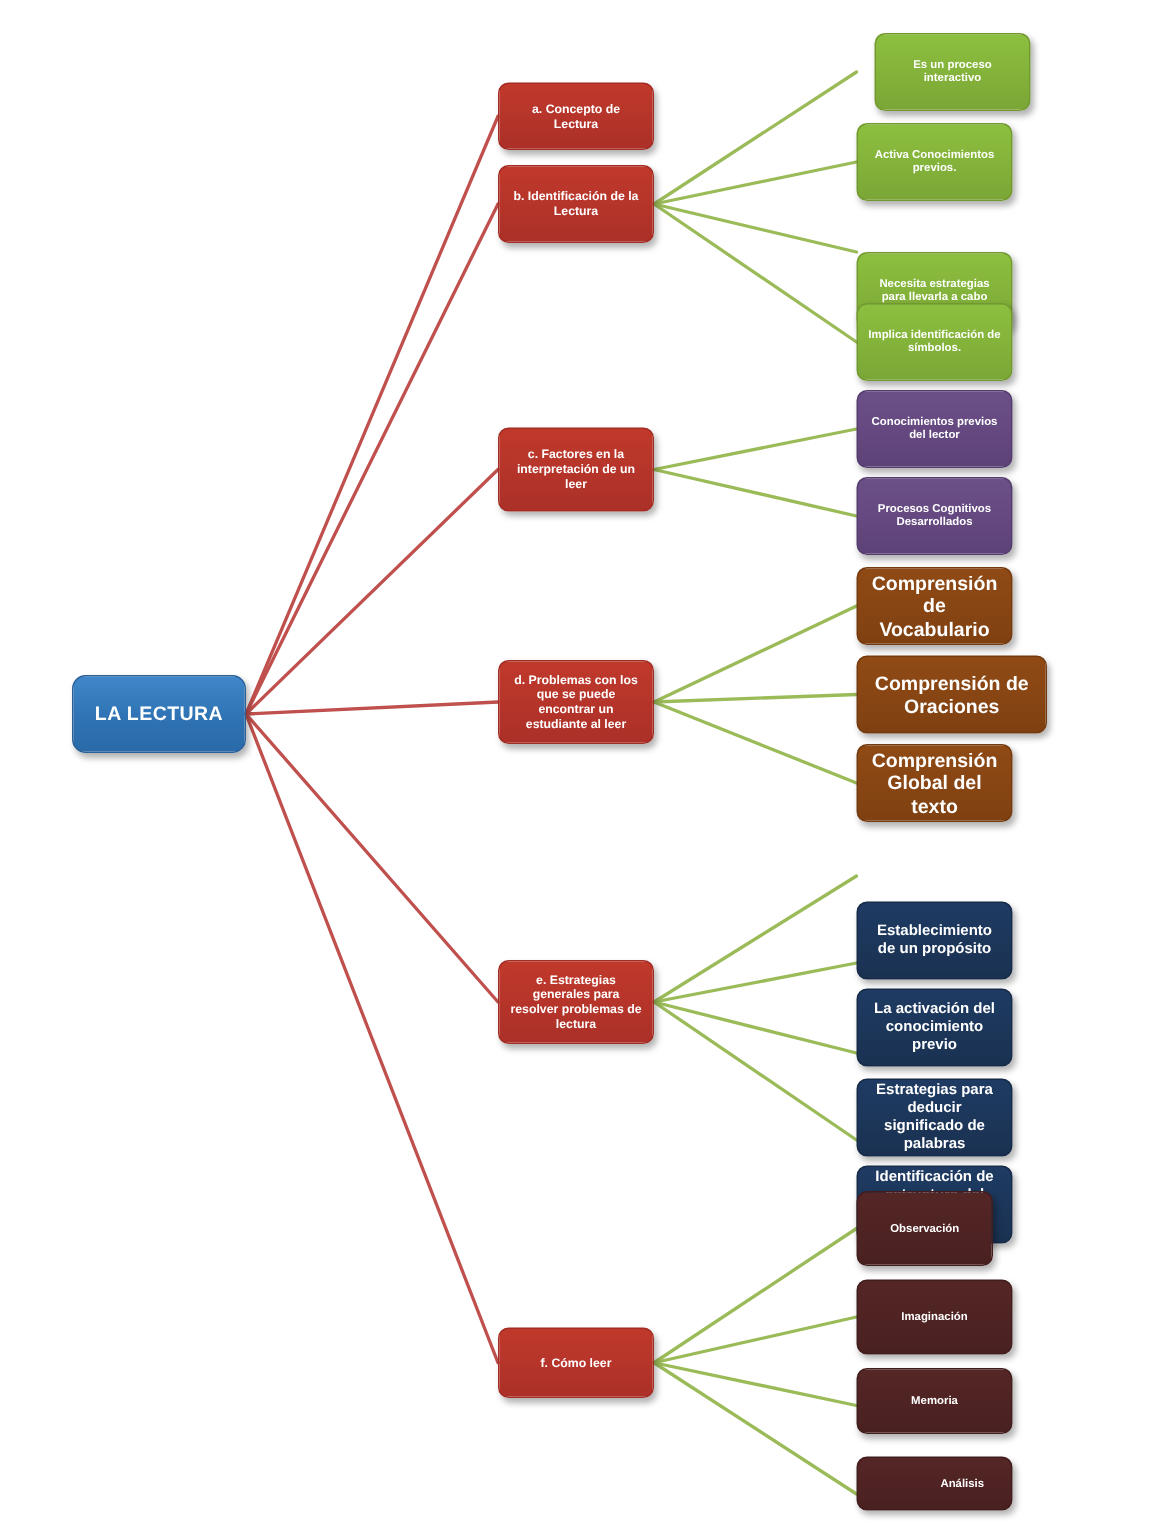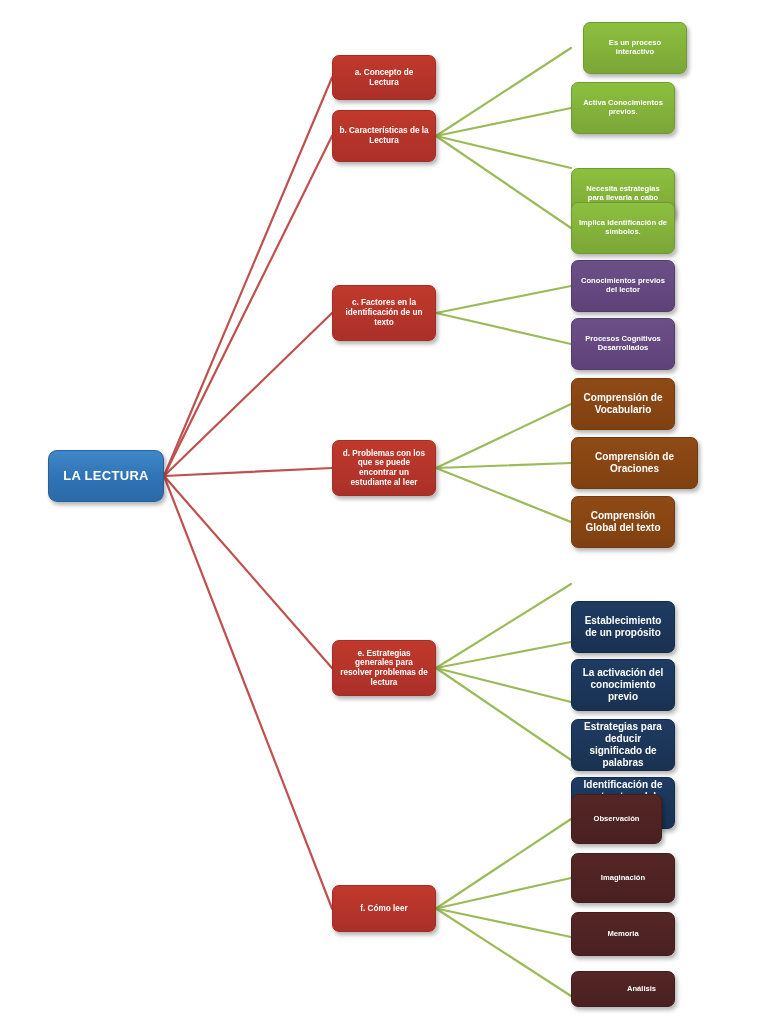--- a/index.html
+++ b/index.html
@@ -42,21 +42,21 @@
     font-size:7.6px;
   }
   .purple{
     background:linear-gradient(to bottom,#6b4f87 0%,#64487f 55%,#5d4277 100%);
     border:1px solid #553c6e;
     font-size:7.6px;
   }
   .brown{
     background:linear-gradient(to bottom,#8f4a15 0%,#874513 55%,#7f4011 100%);
     border:1px solid #743a0f;
-    font-size:10px;
+    font-size:13px;
   }
   .navy{
     background:linear-gradient(to bottom,#1f3b63 0%,#1c3659 55%,#1a3151 100%);
     border:1px solid #162b47;
     font-size:10px;
     margin-top:43px;
   }
   .maroon{
     background:linear-gradient(to bottom,#552626 0%,#4f2323 55%,#492020 100%);
     border:1px solid #421d1d;
@@ -93,36 +93,36 @@
       <line x1="436" y1="908.5" x2="571" y2="996" stroke="#9bbb59" stroke-width="2.2" stroke-linecap="round"></line>
     </svg>
   <div id="nodes">
       <div class="node root" style="left: 48px; top: 450px; width: 116px; height: 52px;">
         <span>LA LECTURA</span>
       </div>
       <div class="node lvl1" style="left: 332px; top: 55px; width: 104px; height: 45px;">
         <span>a. Concepto de Lectura</span>
       </div>
       <div class="node lvl1" style="left: 332px; top: 110px; width: 104px; height: 52px;">
-        <span>b. Características de la Lectura</span>
+        <span>b. Identificación de la Lectura</span>
       </div>
       <div class="node green" style="left: 583px; top: 22px; width: 104px; height: 52px;">
         <span>Es un proceso interactivo</span>
       </div>
       <div class="node green" style="left: 571px; top: 82px; width: 104px; height: 52px;">
         <span>Activa Conocimientos previos.</span>
       </div>
       <div class="node green" style="left: 571px; top: 142px; width: 104px; height: 52px; margin-top: 26px;">
         <span>Necesita estrategias para llevarla a cabo</span>
       </div>
       <div class="node green" style="left: 571px; top: 202px; width: 104px; height: 52px;">
         <span>Implica identificación de símbolos.</span>
       </div>
       <div class="node lvl1" style="left: 332px; top: 285px; width: 104px; height: 56px;">
-        <span>c. Factores en la identificación de un texto</span>
+        <span>c. Factores en la interpretación de un leer</span>
       </div>
       <div class="node purple" style="left: 571px; top: 260px; width: 104px; height: 52px;">
         <span>Conocimientos previos del lector</span>
       </div>
       <div class="node purple" style="left: 571px; top: 318px; width: 104px; height: 52px;">
         <span>Procesos Cognitivos Desarrollados</span>
       </div>
       <div class="node lvl1" style="left: 332px; top: 440px; width: 104px; height: 56px;">
         <span>d. Problemas con los que se puede encontrar un estudiante al leer</span>
       </div>

